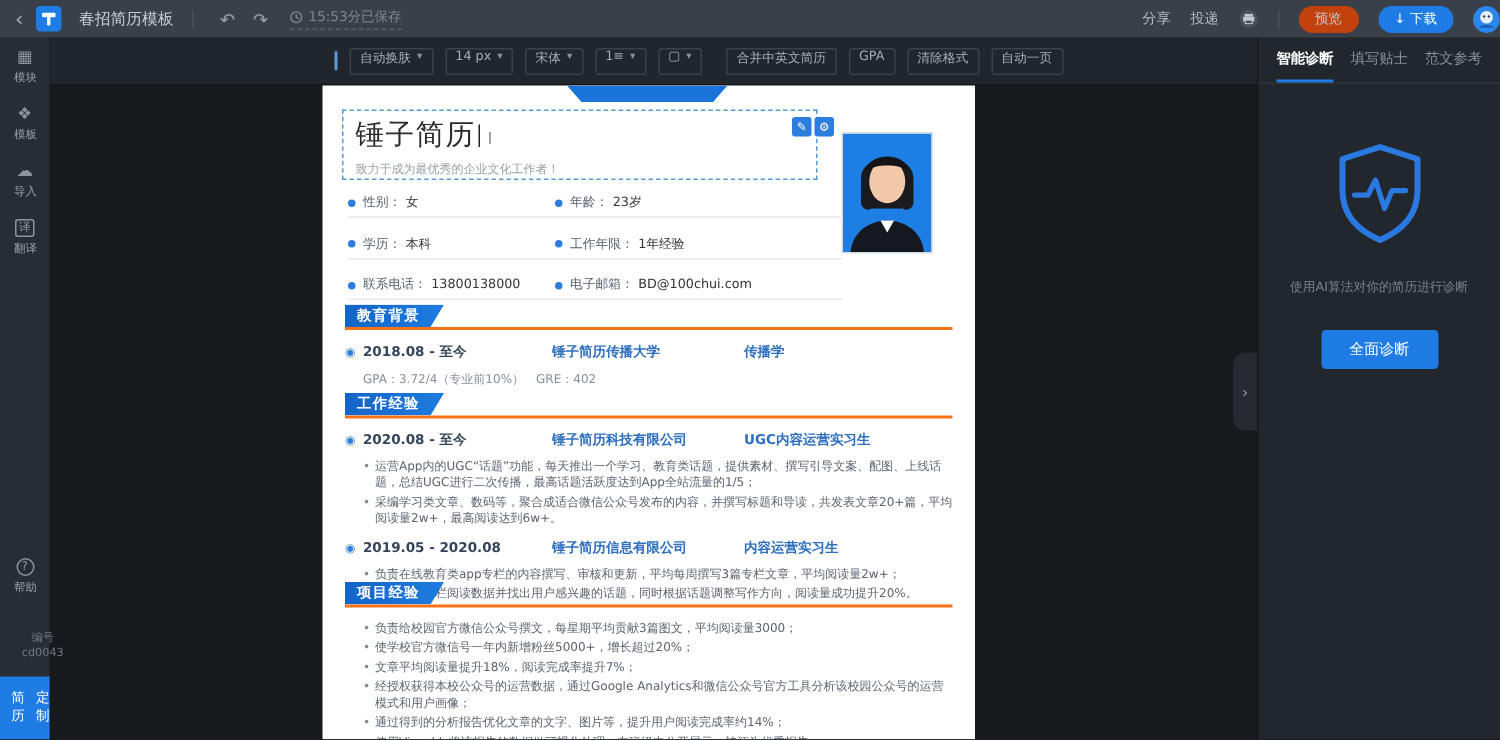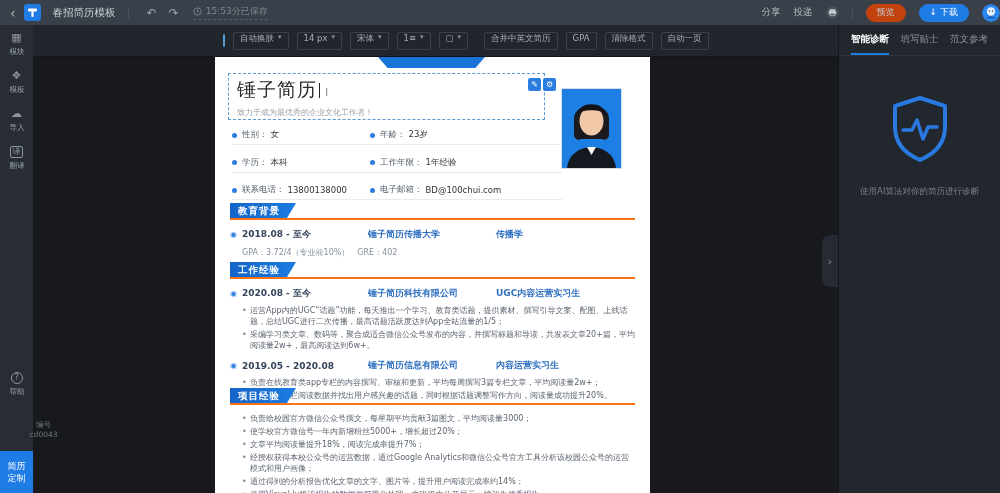--- a/index.html
+++ b/index.html
@@ -22,22 +22,22 @@
   .tb-avatar { width:18px; height:18px; border-radius:50%; overflow:hidden; cursor:pointer; }
 
   
   .sidebar { position:absolute; left:0; top:25px; width:33px; height:468px; background:#282d35; z-index:20; }
   .sb-item { width:33px; padding:7px 0 6px; display:flex; flex-direction:column; align-items:center; gap:2px; cursor:pointer; color:#8d959f; }
   .sb-item .ic { font-size:11px; line-height:12px; }
   .sb-item .lb { font-size:8px; color:#99a1ab; transform:scale(.95); }
   .sb-trans { width:13px; height:12px; border:1px solid #8d959f; border-radius:2px; font-size:8px; line-height:10px; text-align:center; }
   .sb-help { position:absolute; left:0; top:340px; }
   .sb-qm { width:12px; height:12px; border:1px solid #8d959f; border-radius:50%; font-size:8px; line-height:10px; text-align:center; }
-  .sb-serial { position:absolute; left:0; top:395px; width:57px; text-align:center; font-size:7.5px; color:#6f7780; line-height:10px;margin-left:15px; }
-  .sb-custom { position:absolute; left:0; bottom:0; width:33px; height:42px; background:#1f7ce5; color:#fff; font-size:9px; line-height:12px; display:flex; flex-direction:column; align-items:center; justify-content:center; cursor:pointer;text-align:right; }
+  .sb-serial { position:absolute; left:0; top:395px; width:57px; text-align:center; font-size:7.5px; color:#6f7780; line-height:10px; }
+  .sb-custom { position:absolute; left:0; bottom:0; width:33px; height:42px; background:#1f7ce5; color:#fff; font-size:9px; line-height:12px; display:flex; flex-direction:row; align-items:center; justify-content:center; cursor:pointer;text-align:right; }
 
   
   .canvas { position:absolute; left:33px; top:25px; width:805px; height:468px; background:#17191d; overflow:hidden; }
 
   
   .toolbar { position:absolute; left:0; top:0; width:805px; height:32px; background:#21252c; border-bottom:1px solid #121418; display:flex; align-items:center; padding:0 190px; gap:8px; }
   .swatch { width:13px; height:13px; background:#1f7ce5; border:1px solid #5b9bd5; border-radius:2px; cursor:pointer; }
   .t-btn { height:18px; border:1px solid #3a414b; border-radius:2px; color:#a7aeb8; font-size:8.5px; display:flex; padding:0 6px; gap:4px; cursor:pointer; white-space:nowrap; }
   .t-btn .caret { font-size:7px; color:#8a919b; }
   .t-spacer { flex:1; }
@@ -327,13 +327,14 @@
     <span class="rp-tab">填写贴士</span>
     <span class="rp-tab">范文参考</span>
   </div>
   <div class="rp-shield">
     <svg width="62" height="70" viewBox="0 0 62 70">
         <path d="M31 4 L56 12 V33 C56 50 45 60 31 66 C17 60 6 50 6 33 V12 Z" fill="none" stroke="#2979e0" stroke-width="4" stroke-linejoin="round"></path>
         <polyline points="14,36 23,36 28,26 34,45 39,33 48,33" fill="none" stroke="#2979e0" stroke-width="3.5" stroke-linejoin="round" stroke-linecap="round"></polyline>
       </svg>
   </div>
   <div class="rp-caption">使用AI算法对你的简历进行诊断</div>
+  <button class="rp-btn">全面诊断</button>
 </div>
 
 </body></html>

